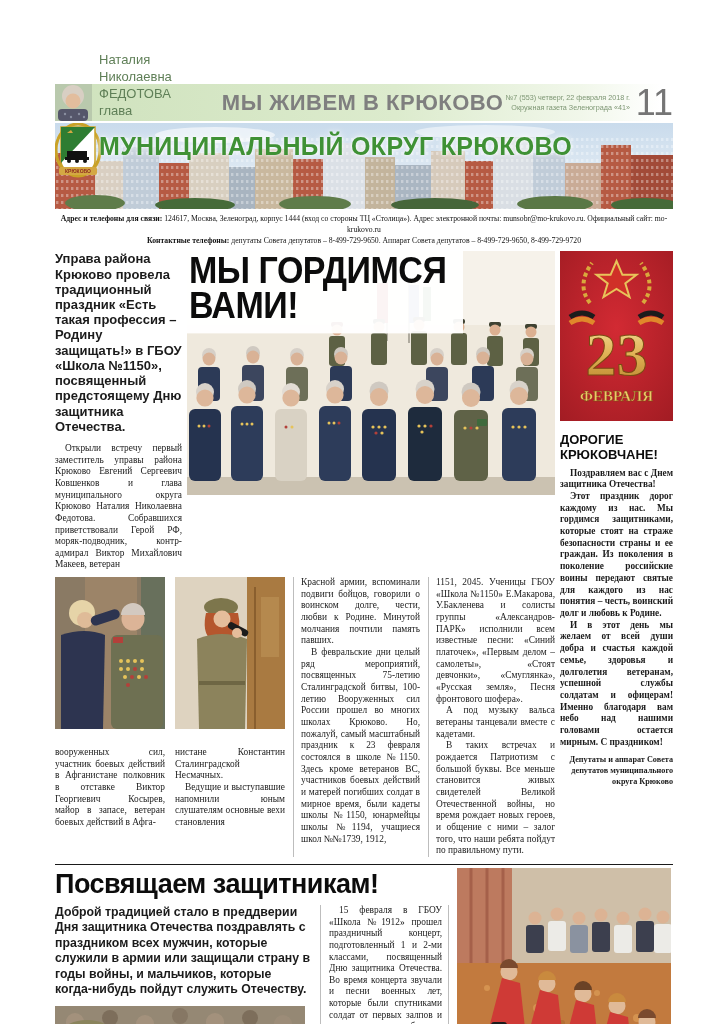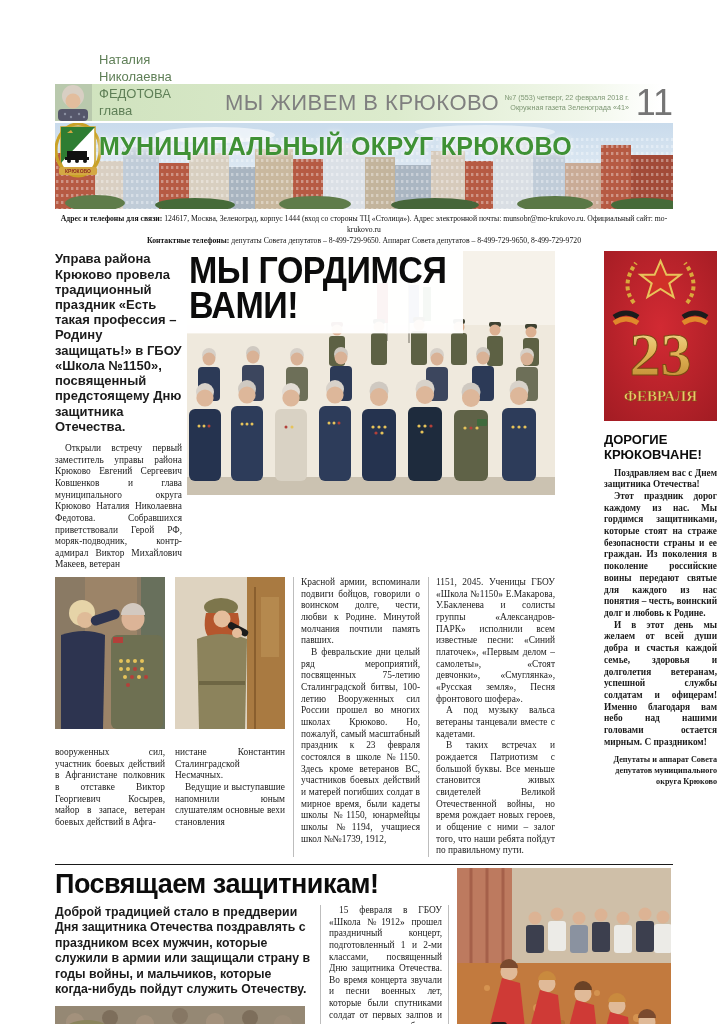--- a/index.html
+++ b/index.html
@@ -7,40 +7,40 @@
         font-family:"Liberation Serif",serif;color:#1b1b1b;margin:0 auto;}
   .inner{position:absolute;left:55px;top:84px;width:618px;}
 
   
   .masthead{height:37px;display:flex;align-items:center;
     background:linear-gradient(90deg,#cfe2bd 0%,#dcebcd 55%,#f1f7ea 85%,#ffffff 98%);}
   .m-photo{width:37px;height:37px;flex:none;}
   .m-name{margin-left:7px;width:132px;font-family:"Liberation Sans",sans-serif;
     font-size:13px;line-height:1.3;color:#5f7f57;}
   .m-title{flex:1;text-align:center;font-family:"Liberation Sans",sans-serif;
-    font-size:22px;color:#7f7f7f;letter-spacing:.5px;white-space:nowrap;}
+    font-size:22px;color:#7f7f7f;letter-spacing:.5px;white-space:nowrap;font-weight:bold;}
   .m-issue{width:136px;text-align:right;font-family:"Liberation Sans",sans-serif;
     font-size:7.2px;color:#7d9673;line-height:1.35;padding-right:4px;}
   .m-page{font-family:"Liberation Sans",sans-serif;font-size:36px;color:#757575;
     width:42px;text-align:right;line-height:1;}
 
   
   .banner{position:relative;height:86px;margin-top:2px;}
   .banner svg{position:absolute;inset:0;}
   .emblem{position:absolute;left:1px;top:2px;}
   .banner-title{position:absolute;left:44px;top:9px;font-family:"Liberation Sans",sans-serif;
     font-weight:bold;font-size:25px;color:#3f9135;letter-spacing:.3px;
     text-shadow:0 0 3px rgba(255,255,255,.95),0 0 7px rgba(255,255,255,.85);}
 
   
   .contacts{margin-top:4px;text-align:center;font-size:7.7px;line-height:1.45;color:#111;}
   .contacts b{font-weight:bold;}
 
   
-  .content{display:flex;margin-top:5px;gap:44px;}
+  .content{display:flex;margin-top:5px;}
   .main-area{width:500px;flex:none;}
   .side-col{width:113px;margin-left:5px;flex:none;}
 
   .row1{display:flex;}
   .lead-col{width:127px;margin-right:5px;flex:none;}
   .lead{font-family:"Liberation Sans",sans-serif;font-weight:bold;font-size:13px;line-height:1.17;}
   .bodytxt p{margin:0;text-align:justify;font-size:9.4px;line-height:1.24;}
   .bodytxt p.ind{text-indent:10px;}
   .lead-col .bodytxt{margin-top:9px;}
 

